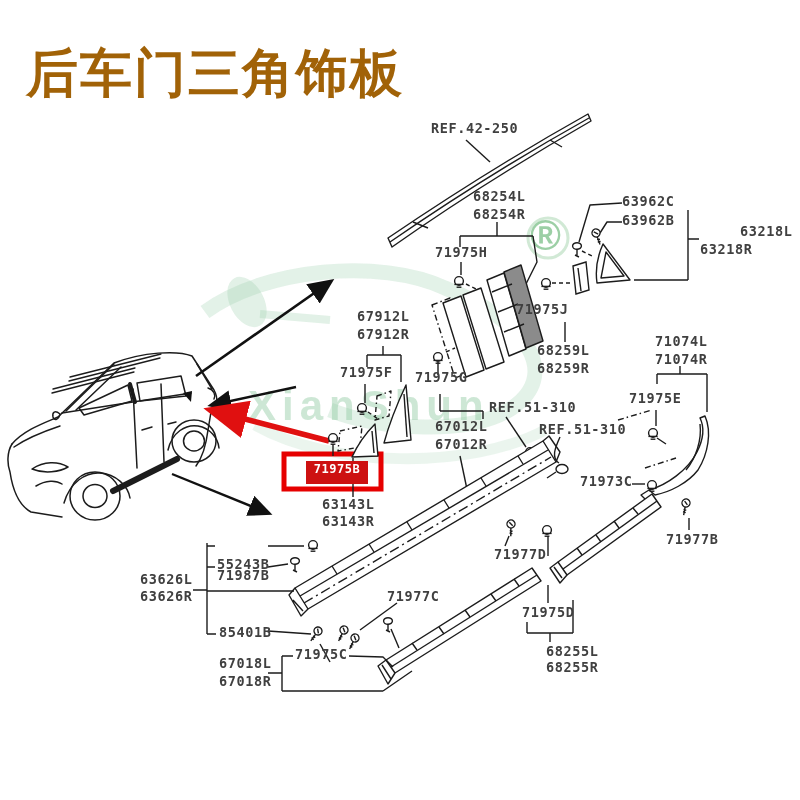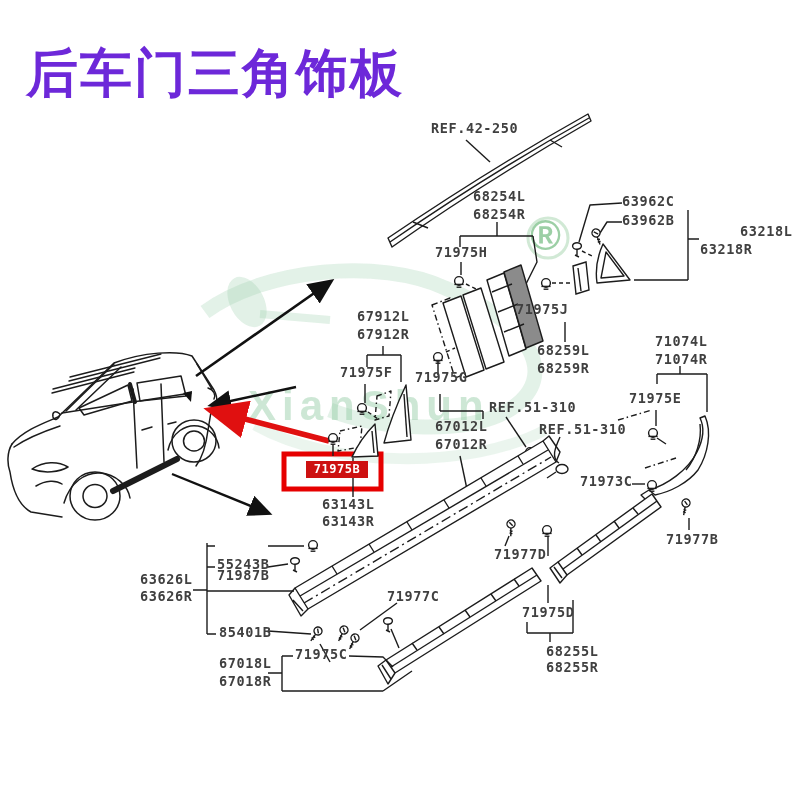--- a/index.html
+++ b/index.html
@@ -7,24 +7,24 @@
          font-family:"DejaVu Sans Mono","Liberation Mono",monospace;}
   
   .wm{position:absolute;z-index:1;pointer-events:none;white-space:nowrap;
       font-family:"Liberation Sans",sans-serif;}
   .wm-reg{left:530px;top:212px;font-size:42px;color:rgba(90,175,105,.60);font-weight:700;}
   .wm-latin{left:248px;top:382px;font-size:42px;letter-spacing:6px;color:rgba(150,205,168,.48);font-weight:700;}
   .wm-cjk{left:230px;top:415px;font-size:96px;letter-spacing:44px;color:rgba(158,210,172,.38);font-weight:700;}
   svg.art{position:absolute;left:0;top:0;z-index:2;}
   
   .title{position:absolute;left:26px;top:46px;z-index:4;font-family:"Liberation Sans",sans-serif;
-         font-weight:900;font-size:52px;line-height:1.05;color:#6d28d9;letter-spacing:2px;}
+         font-weight:900;font-size:52px;line-height:1.05;color:#a16207;letter-spacing:2px;}
   .lbl{position:absolute;z-index:4;font:600 13.5px/1.15 "DejaVu Sans Mono","Liberation Mono",monospace;
        color:#404040;letter-spacing:.6px;white-space:nowrap;}
-  .hl-label{position:absolute;left:306px;top:461px;width:62px;height:17px;z-index:5;background:#cd1111;
+  .hl-label{position:absolute;left:306px;top:461px;width:62px;height:23px;z-index:5;background:#cd1111;
             color:#ffffff;font:700 12px/17px "DejaVu Sans Mono",monospace;text-align:center;letter-spacing:.5px;}
 </style>
 </head>
 <body>
 
 <div class="stage">
 
   <div class="wm wm-reg">®</div>
   <div class="wm wm-latin">XianShun</div>
 

